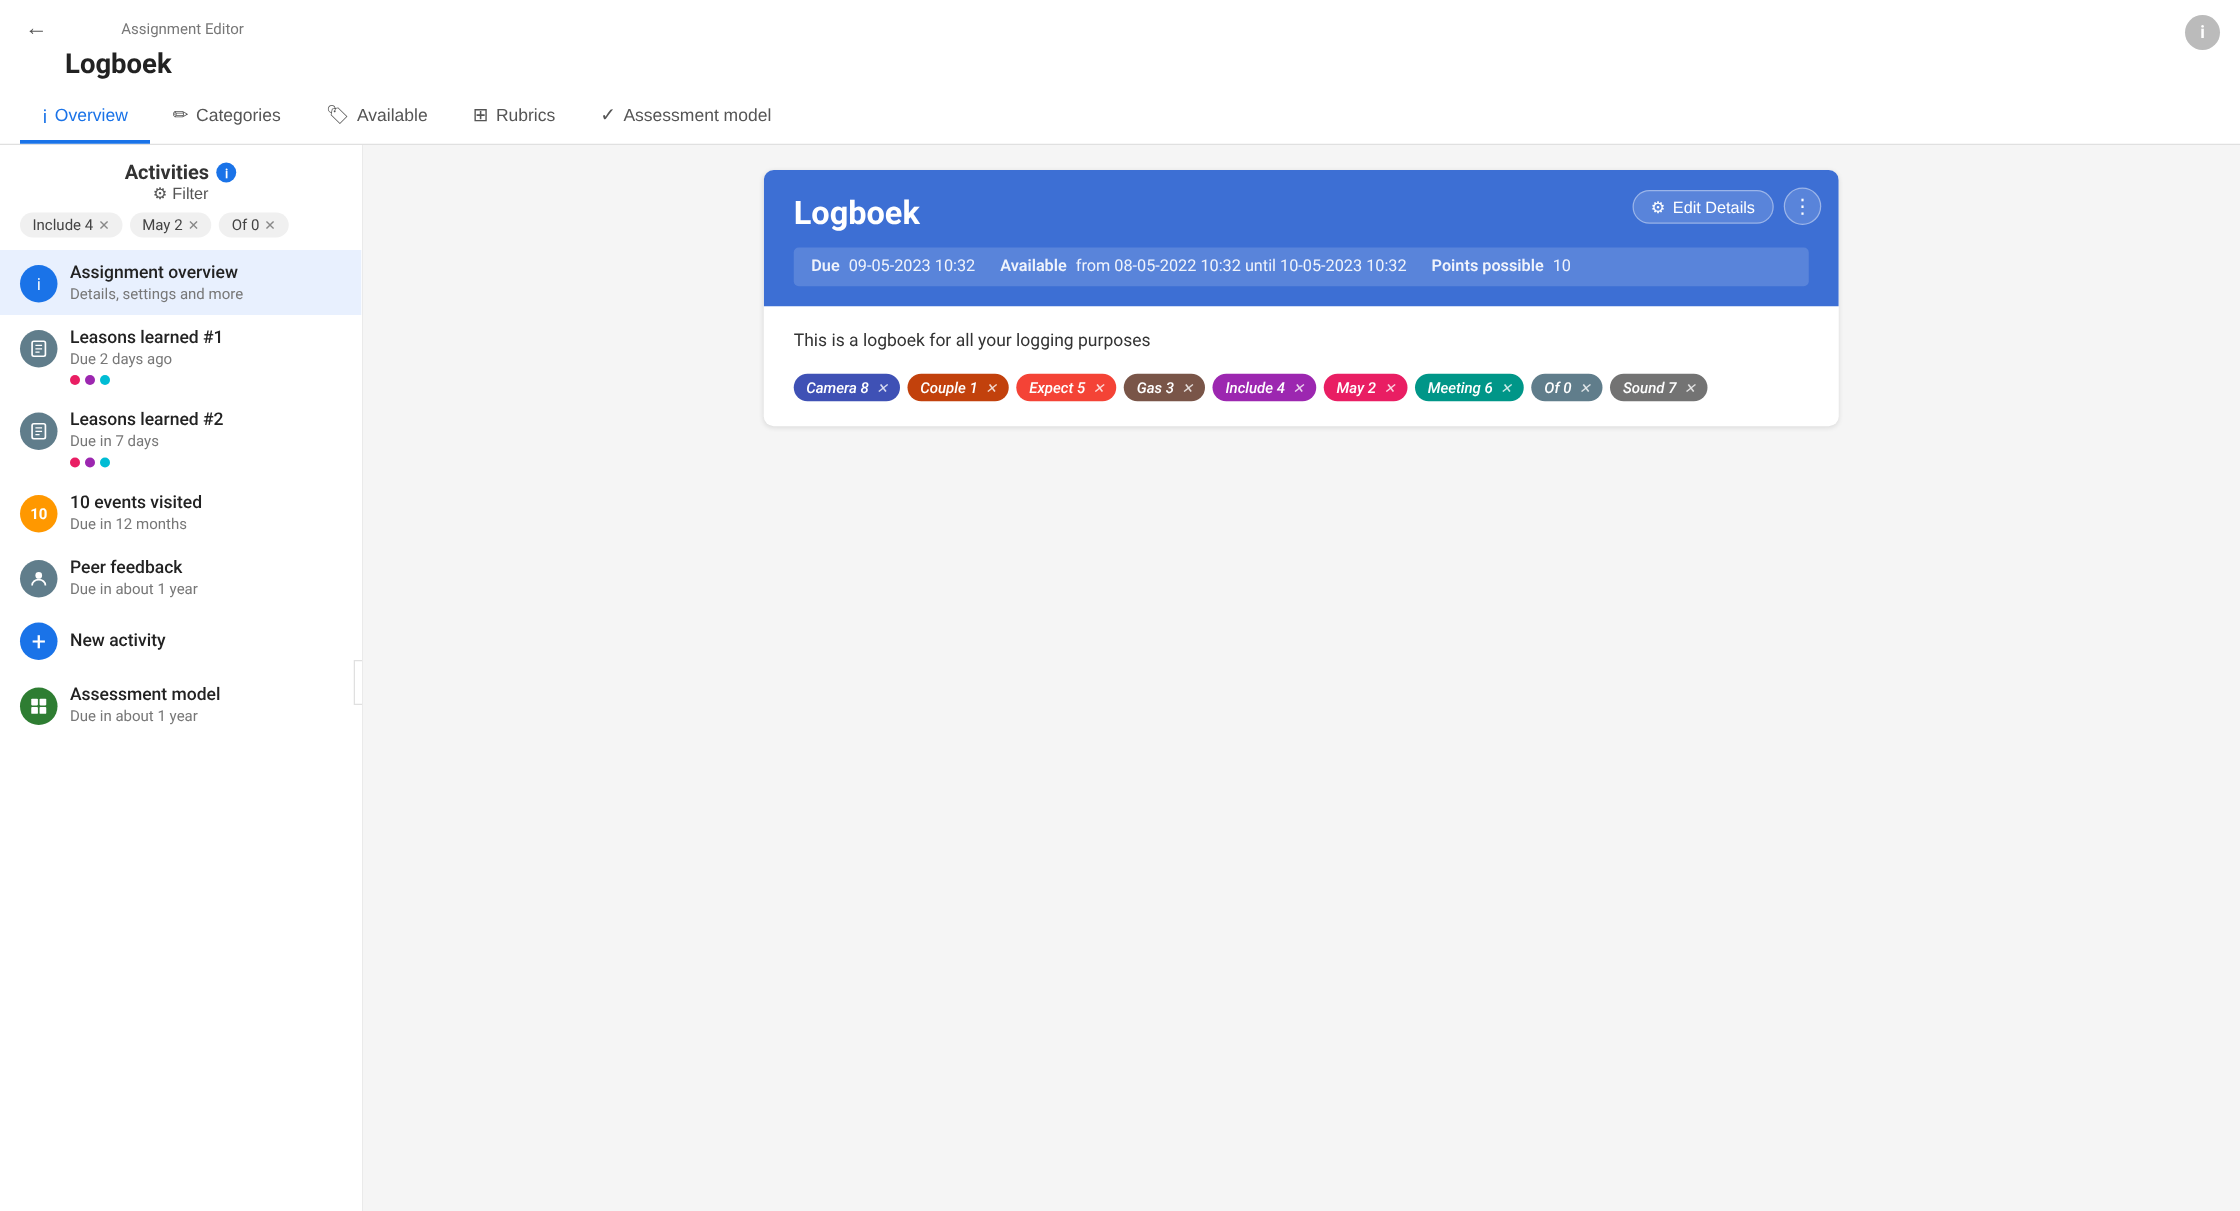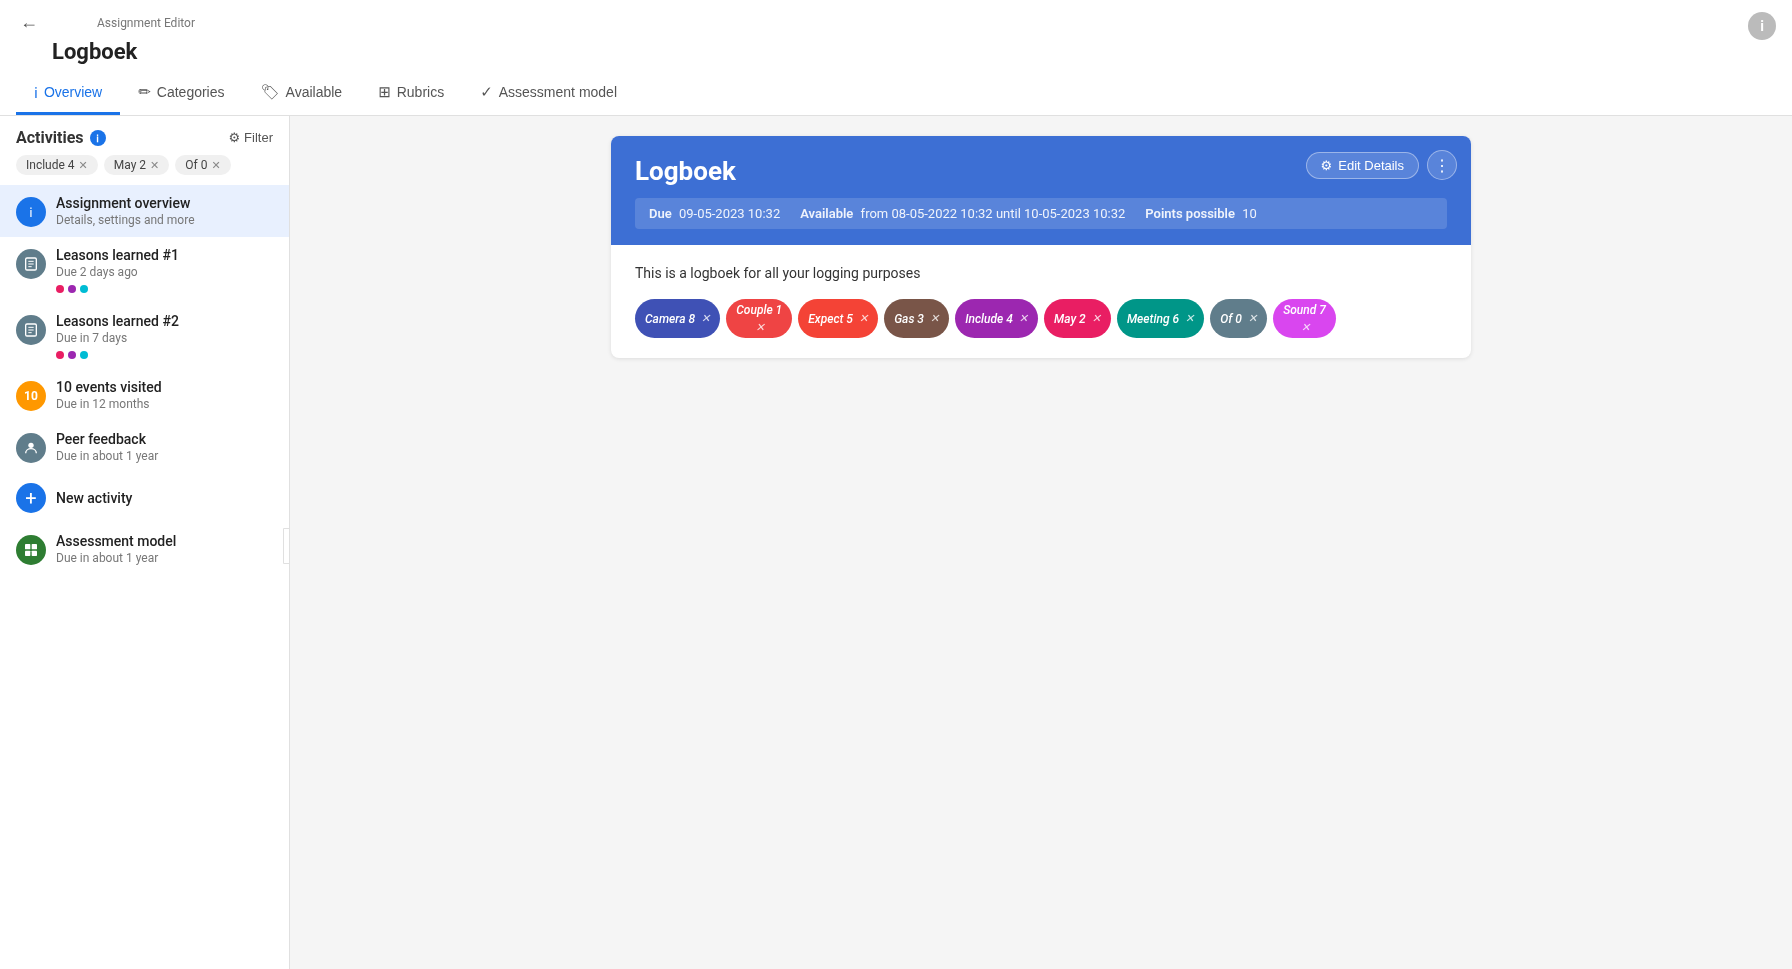--- a/index.html
+++ b/index.html
@@ -58,20 +58,21 @@
     }
 
     
     .sidebar {
       width: 290px; min-width: 290px; background: #fff; border-right: 1px solid #e0e0e0;
       overflow-y: auto; padding: 12px 0; position: relative;
     }
     .sidebar-header {
       display: flex; align-items: center; justify-content: space-between;
       padding: 0 16px 8px 16px;
+      flex-direction: column;
     }
     .sidebar-title {
       font-size: 16px; font-weight: 700; display: flex; align-items: center; gap: 6px;
     }
     .sidebar-title .info-icon {
       width: 16px; height: 16px; border-radius: 50%; background: #1a73e8;
       color: #fff; font-size: 10px; display: inline-flex; align-items: center; justify-content: center;
     }
     .filter-btn {
       display: flex; align-items: center; gap: 4px;
@@ -369,21 +370,21 @@
             </span>
           </div>
         </div>
         <div class="card-body">
           <div class="card-description">This is a logboek for all your logging purposes</div>
           <div class="tags-row" id="tags-container">
               <div class="tag" style="background: rgb(63, 81, 181);">
                 <span>Camera 8</span>
                 <span class="tag-x">✕</span>
               </div>
-              <div class="tag" style="background: #ef4444; flex-direction: column;">
+              <div class="tag" style="background: #c2410c;">
                 <span>Couple 1</span>
                 <span class="tag-x">✕</span>
               </div>
               <div class="tag" style="background: rgb(244, 67, 54);">
                 <span>Expect 5</span>
                 <span class="tag-x">✕</span>
               </div>
               <div class="tag" style="background: rgb(121, 85, 72);">
                 <span>Gas 3</span>
                 <span class="tag-x">✕</span>
@@ -397,21 +398,21 @@
                 <span class="tag-x">✕</span>
               </div>
               <div class="tag" style="background: rgb(0, 150, 136);">
                 <span>Meeting 6</span>
                 <span class="tag-x">✕</span>
               </div>
               <div class="tag" style="background: rgb(96, 125, 139);">
                 <span>Of 0</span>
                 <span class="tag-x">✕</span>
               </div>
-              <div class="tag" style="background: #d946ef; flex-direction: column;">
+              <div class="tag" style="background: #737373;">
                 <span>Sound 7</span>
                 <span class="tag-x">✕</span>
               </div>
             </div>
         </div>
       </div>
     </div>
   </div>
 </div>
 

